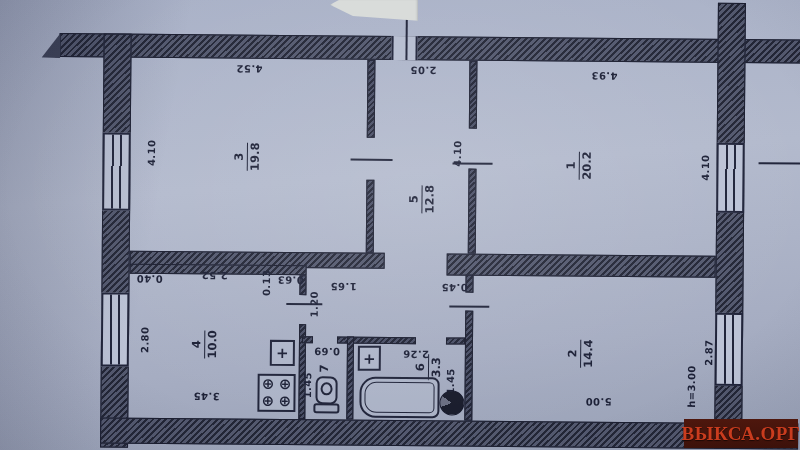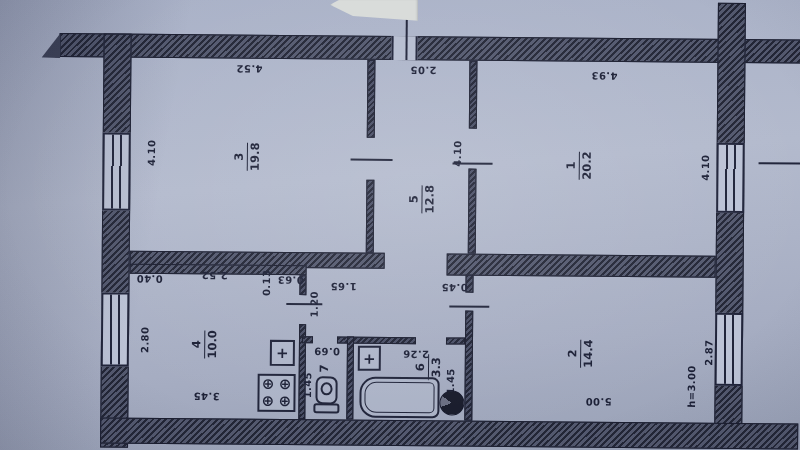--- a/index.html
+++ b/index.html
@@ -158,13 +158,16 @@
       <span>+</span>
     </div>
     <div class="fix" style="left:361px;top:377px;width:80px;height:41px;border-radius:16px 7px 7px 16px">
       <div class="tub-in"></div>
     </div>
     <div class="heater" style="left:441px;top:390px;width:23px;height:23px"></div>
   </div>
 
   <div class="fold"></div>
   <div class="vignette"></div>
+  <div class="watermark">
+    <span>ВЫКСА.ОРГ</span>
+  </div>
 </div>
 
 </body></html>

